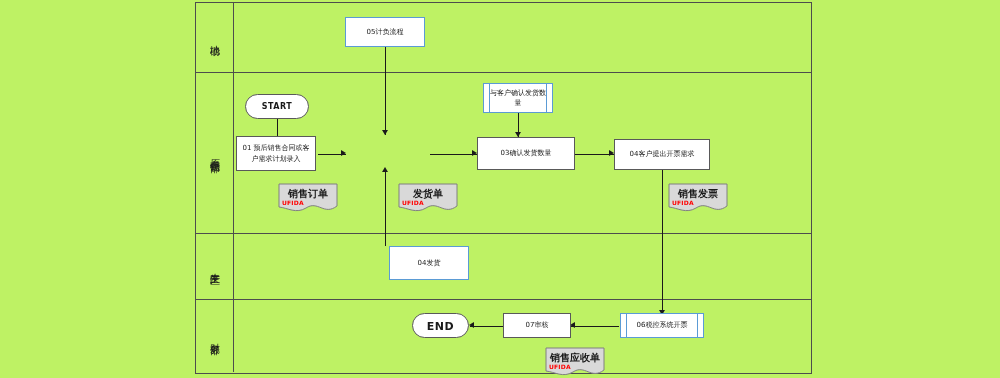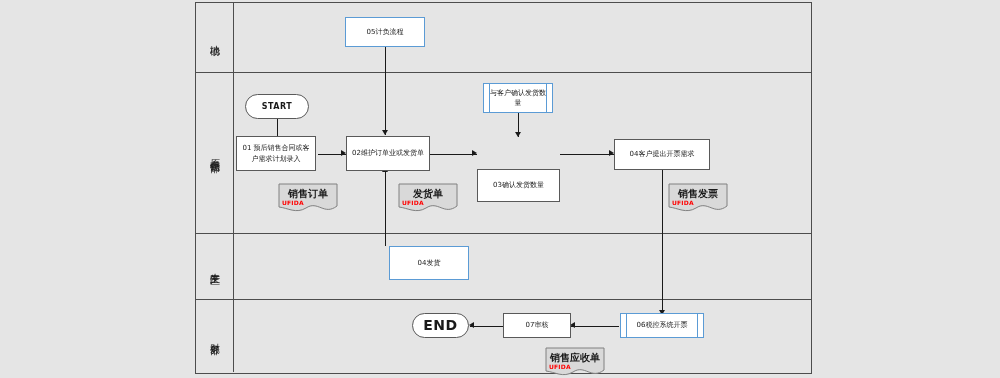--- a/index.html
+++ b/index.html
@@ -11,21 +11,21 @@
     width: 1000px;
     height: 378px;
     font-family: "DejaVu Sans", "Liberation Sans", sans-serif;
     overflow: hidden;
   }
 
   #canvas {
     position: relative;
     width: 1000px;
     height: 378px;
-    background: #e5e5e5;
+    background: #bef264;
     text-decoration: underline;
   }
 
   
   .lane-frame {
     position: absolute;
     left: 195px;
     top: 2px;
     width: 617px;
     height: 372px;
@@ -99,21 +99,21 @@
   .node.blue-side::after  { right: 5px; }
 
   .node.terminator {
     border: 1.2px solid #595959;
     border-radius: 22px;
     font-size: 8px;
     font-weight: bold;
     letter-spacing: 0.5px;
   }
   .node.terminator.end {
-    font-size: 14px;
+    font-size: 11px;
     align-items: flex-end;
   }
 
   
   .doc {
     position: absolute;
     width: 60px;
     height: 32px;
   }
   .doc svg { position: absolute; left: 0; top: 0; }
@@ -236,29 +236,26 @@
   </div>
 
   <div class="node terminator" style="left:245px; top:94px; width:64px; height:25px;">
     <span>START</span>
   </div>
 
   <div class="node process" style="left:236px; top:136px; width:80px; height:35px;">
     <span>01 预后销售合同或客户需求计划录入</span>
   </div>
 
-  <div class="node process" style="left:346px; top:136px; width:84px; height:35px;">
-    <span>02维护订单业或发货单</span>
-  </div>
 
   <div class="node blue-side" style="left:483px; top:83px; width:70px; height:30px;">
     <span>与客户确认发货数量</span>
   </div>
 
-  <div class="node process" style="left:477px; top:137px; width:83px; height:33px;margin-top:32px;">
+  <div class="node process" style="left:477px; top:137px; width:98px; height:33px;">
     <span>03确认发货数量</span>
   </div>
 
   <div class="node process" style="left:614px; top:139px; width:96px; height:31px;">
     <span>04客户提出开票需求</span>
   </div>
 
   <div class="node blue" style="left:345px; top:246px; width:80px; height:34px;margin-left:44px;">
     <span>04发货</span>
   </div>

